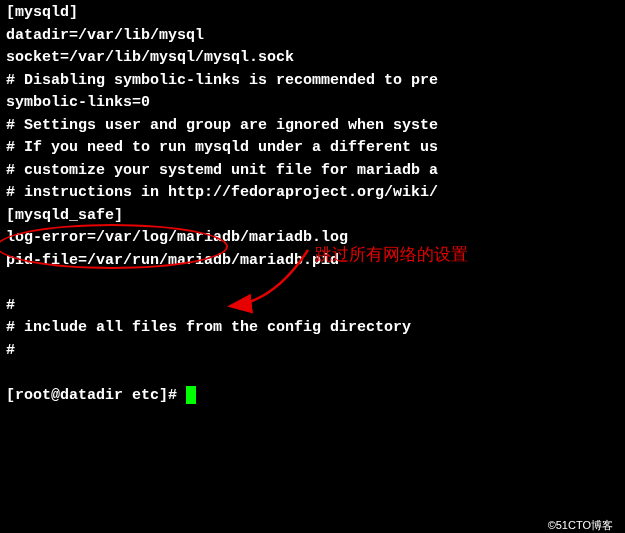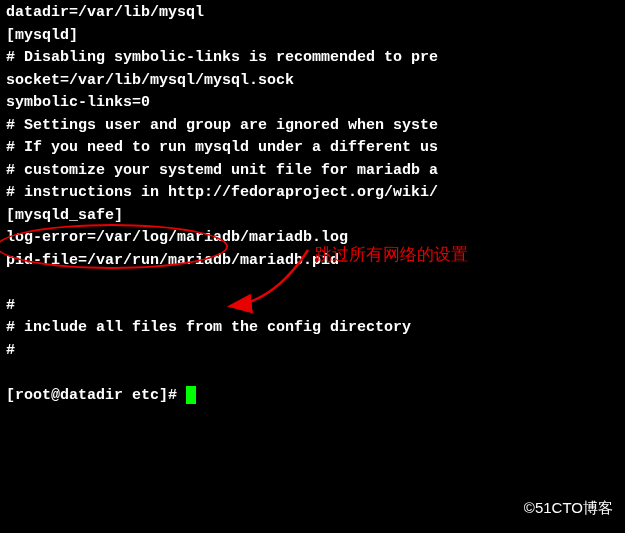--- a/index.html
+++ b/index.html
@@ -31,48 +31,48 @@
     }
     .annotation-text {
       position: absolute;
       color: #e60000;
       font-family: "SimSun", sans-serif;
       font-weight: normal;
       font-size: 17px;
     }
     .watermark {
       position: absolute;
-      bottom: 14px;
+      bottom: 0;
       right: 12px;
       color: #fff;
       font-family: "SimSun", sans-serif;
       font-weight: normal;
-      font-size: 15px;
+      font-size: 11px;
     }
     .cursor {
       display: inline-block;
       width: 10px;
       height: 18px;
       background: #00ff00;
       vertical-align: text-bottom;
     }
     svg.arrow {
       position: absolute;
       pointer-events: none;
       overflow: visible;
     }
   </style>
 </head>
 <body>
 
 <div>
+  <div class="line">[mysqld]</div>
   <div class="line">datadir=/var/lib/mysql</div>
-  <div class="line">[mysqld]</div>
+  <div class="line">socket=/var/lib/mysql/mysql.sock</div>
   <div class="line"># Disabling symbolic-links is recommended to pre</div>
-  <div class="line">socket=/var/lib/mysql/mysql.sock</div>
   <div class="line">symbolic-links=0</div>
   <div class="line"># Settings user and group are ignored when syste</div>
   <div class="line"># If you need to run mysqld under a different us</div>
   <div class="line"># customize your systemd unit file for mariadb a</div>
   <div class="line"># instructions in http://fedoraproject.org/wiki/</div>
   <div class="line">[mysqld_safe]</div>
   <div class="line">log-error=/var/log/mariadb/mariadb.log</div>
   <div class="line">pid-file=/var/run/mariadb/mariadb.pid</div>
   <div class="line">&nbsp;</div>
   <div class="line">#</div>

